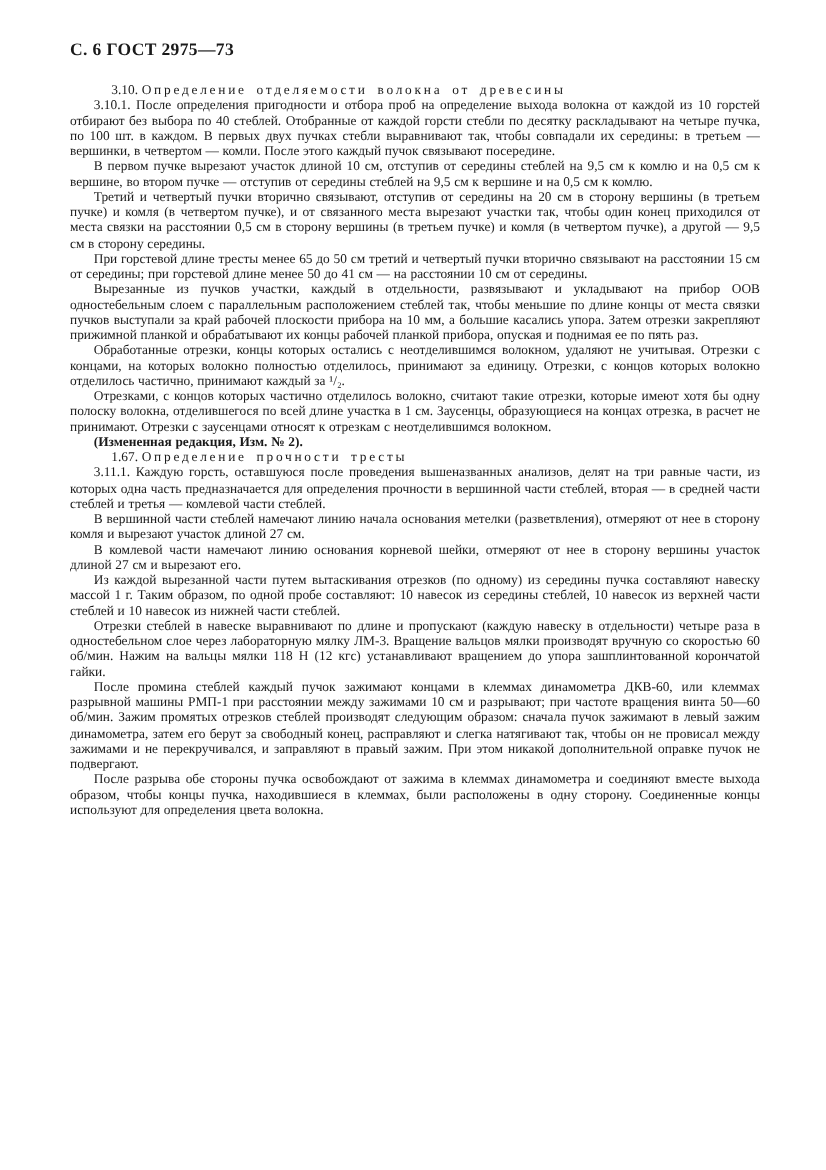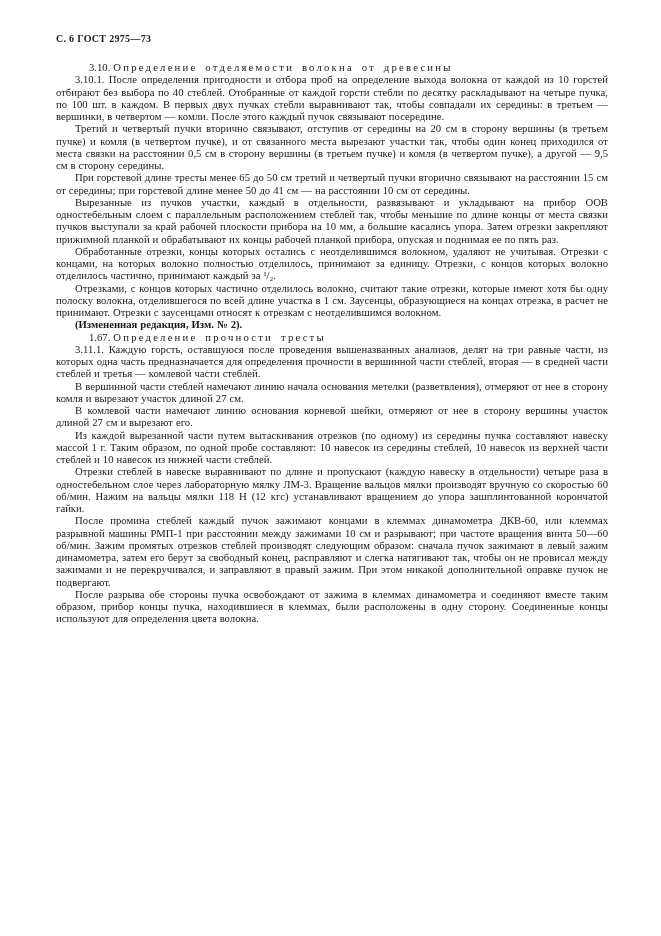--- a/index.html
+++ b/index.html
@@ -12,21 +12,21 @@
       width: 661px;
       height: 936px;
       background: #ffffff;
       color: #1a1a1a;
       font-family: "Liberation Serif", "DejaVu Serif", serif;
       box-sizing: border-box;
       padding: 33px 53px 0 56px;
       overflow: hidden;
     }
     .page-header {
-      font-size: 10px;
+      font-size: 14px;
       font-weight: 700;
       letter-spacing: 0.3px;
       margin: 0 0 17px 0;
     }
     .para {
       margin: 0;
       font-size: 10.7px;
       line-height: 12.25px;
       text-align: justify;
       text-indent: 19px;
@@ -45,28 +45,29 @@
   </style>
 </head>
 <body>
 
 <div class="page">
   <div class="page-header">С. 6 ГОСТ 2975—73</div>
 
   <main class="content">
     <p class="para heading"><span class="hnum">3.10.</span> <span class="htitle">Определение отделяемости волокна от древесины</span></p>
     <p class="para">3.10.1. После определения пригодности и отбора проб на определение выхода волокна от каждой из 10 горстей отбирают без выбора по 40 стеблей. Отобранные от каждой горсти стебли по десятку раскладывают на четыре пучка, по 100 шт. в каждом. В первых двух пучках стебли выравнивают так, чтобы совпадали их середины: в третьем — вершинки, в четвертом — комли. После этого каждый пучок связывают посередине.</p>
+    <p class="para">В первом пучке вырезают участок длиной 10 см, отступив от середины стеблей на 9,5 см к комлю и на 0,5 см к вершине, во втором пучке — отступив от середины стеблей на 9,5 см к вершине и на 0,5 см к комлю.</p>
     <p class="para">Третий и четвертый пучки вторично связывают, отступив от середины на 20 см в сторону вершины (в третьем пучке) и комля (в четвертом пучке), и от связанного места вырезают участки так, чтобы один конец приходился от места связки на расстоянии 0,5 см в сторону вершины (в третьем пучке) и комля (в четвертом пучке), а другой — 9,5 см в сторону середины.</p>
     <p class="para">При горстевой длине тресты менее 65 до 50 см третий и четвертый пучки вторично связывают на расстоянии 15 см от середины; при горстевой длине менее 50 до 41 см — на расстоянии 10 см от середины.</p>
     <p class="para">Вырезанные из пучков участки, каждый в отдельности, развязывают и укладывают на прибор ООВ одностебельным слоем с параллельным расположением стеблей так, чтобы меньшие по длине концы от места связки пучков выступали за край рабочей плоскости прибора на 10 мм, а большие касались упора. Затем отрезки закрепляют прижимной планкой и обрабатывают их концы рабочей планкой прибора, опуская и поднимая ее по пять раз.</p>
     <p class="para">Обработанные отрезки, концы которых остались с неотделившимся волокном, удаляют не учитывая. Отрезки с концами, на которых волокно полностью отделилось, принимают за единицу. Отрезки, с концов которых волокно отделилось частично, принимают каждый за ¹/₂.</p>
     <p class="para">Отрезками, с концов которых частично отделилось волокно, считают такие отрезки, которые имеют хотя бы одну полоску волокна, отделившегося по всей длине участка в 1 см. Заусенцы, образующиеся на концах отрезка, в расчет не принимают. Отрезки с заусенцами относят к отрезкам с неотделившимся волокном.</p>
     <p class="para note">(Измененная редакция, Изм. № 2).</p>
     <p class="para heading"><span class="hnum">1.67.</span> <span class="htitle">Определение прочности тресты</span></p>
     <p class="para">3.11.1. Каждую горсть, оставшуюся после проведения вышеназванных анализов, делят на три равные части, из которых одна часть предназначается для определения прочности в вершинной части стеблей, вторая — в средней части стеблей и третья — комлевой части стеблей.</p>
     <p class="para">В вершинной части стеблей намечают линию начала основания метелки (разветвления), отмеряют от нее в сторону комля и вырезают участок длиной 27 см.</p>
     <p class="para">В комлевой части намечают линию основания корневой шейки, отмеряют от нее в сторону вершины участок длиной 27 см и вырезают его.</p>
     <p class="para">Из каждой вырезанной части путем вытаскивания отрезков (по одному) из середины пучка составляют навеску массой 1 г. Таким образом, по одной пробе составляют: 10 навесок из середины стеблей, 10 навесок из верхней части стеблей и 10 навесок из нижней части стеблей.</p>
     <p class="para">Отрезки стеблей в навеске выравнивают по длине и пропускают (каждую навеску в отдельности) четыре раза в одностебельном слое через лабораторную мялку ЛМ-3. Вращение вальцов мялки производят вручную со скоростью 60 об/мин. Нажим на вальцы мялки 118 Н (12 кгс) устанавливают вращением до упора зашплинтованной корончатой гайки.</p>
     <p class="para">После промина стеблей каждый пучок зажимают концами в клеммах динамометра ДКВ-60, или клеммах разрывной машины РМП-1 при расстоянии между зажимами 10 см и разрывают; при частоте вращения винта 50—60 об/мин. Зажим промятых отрезков стеблей производят следующим образом: сначала пучок зажимают в левый зажим динамометра, затем его берут за свободный конец, расправляют и слегка натягивают так, чтобы он не провисал между зажимами и не перекручивался, и заправляют в правый зажим. При этом никакой дополнительной оправке пучок не подвергают.</p>
-    <p class="para">После разрыва обе стороны пучка освобождают от зажима в клеммах динамометра и соединяют вместе таким образом, прибор концы пучка, находившиеся в клеммах, были расположены в одну сторону. Соединенные концы используют для определения цвета волокна.</p>
+    <p class="para">После разрыва обе стороны пучка освобождают от зажима в клеммах динамометра и соединяют вместе выхода образом, чтобы концы пучка, находившиеся в клеммах, были расположены в одну сторону. Соединенные концы используют для определения цвета волокна.</p>
   </main>
 </div>
 
 </body></html>

